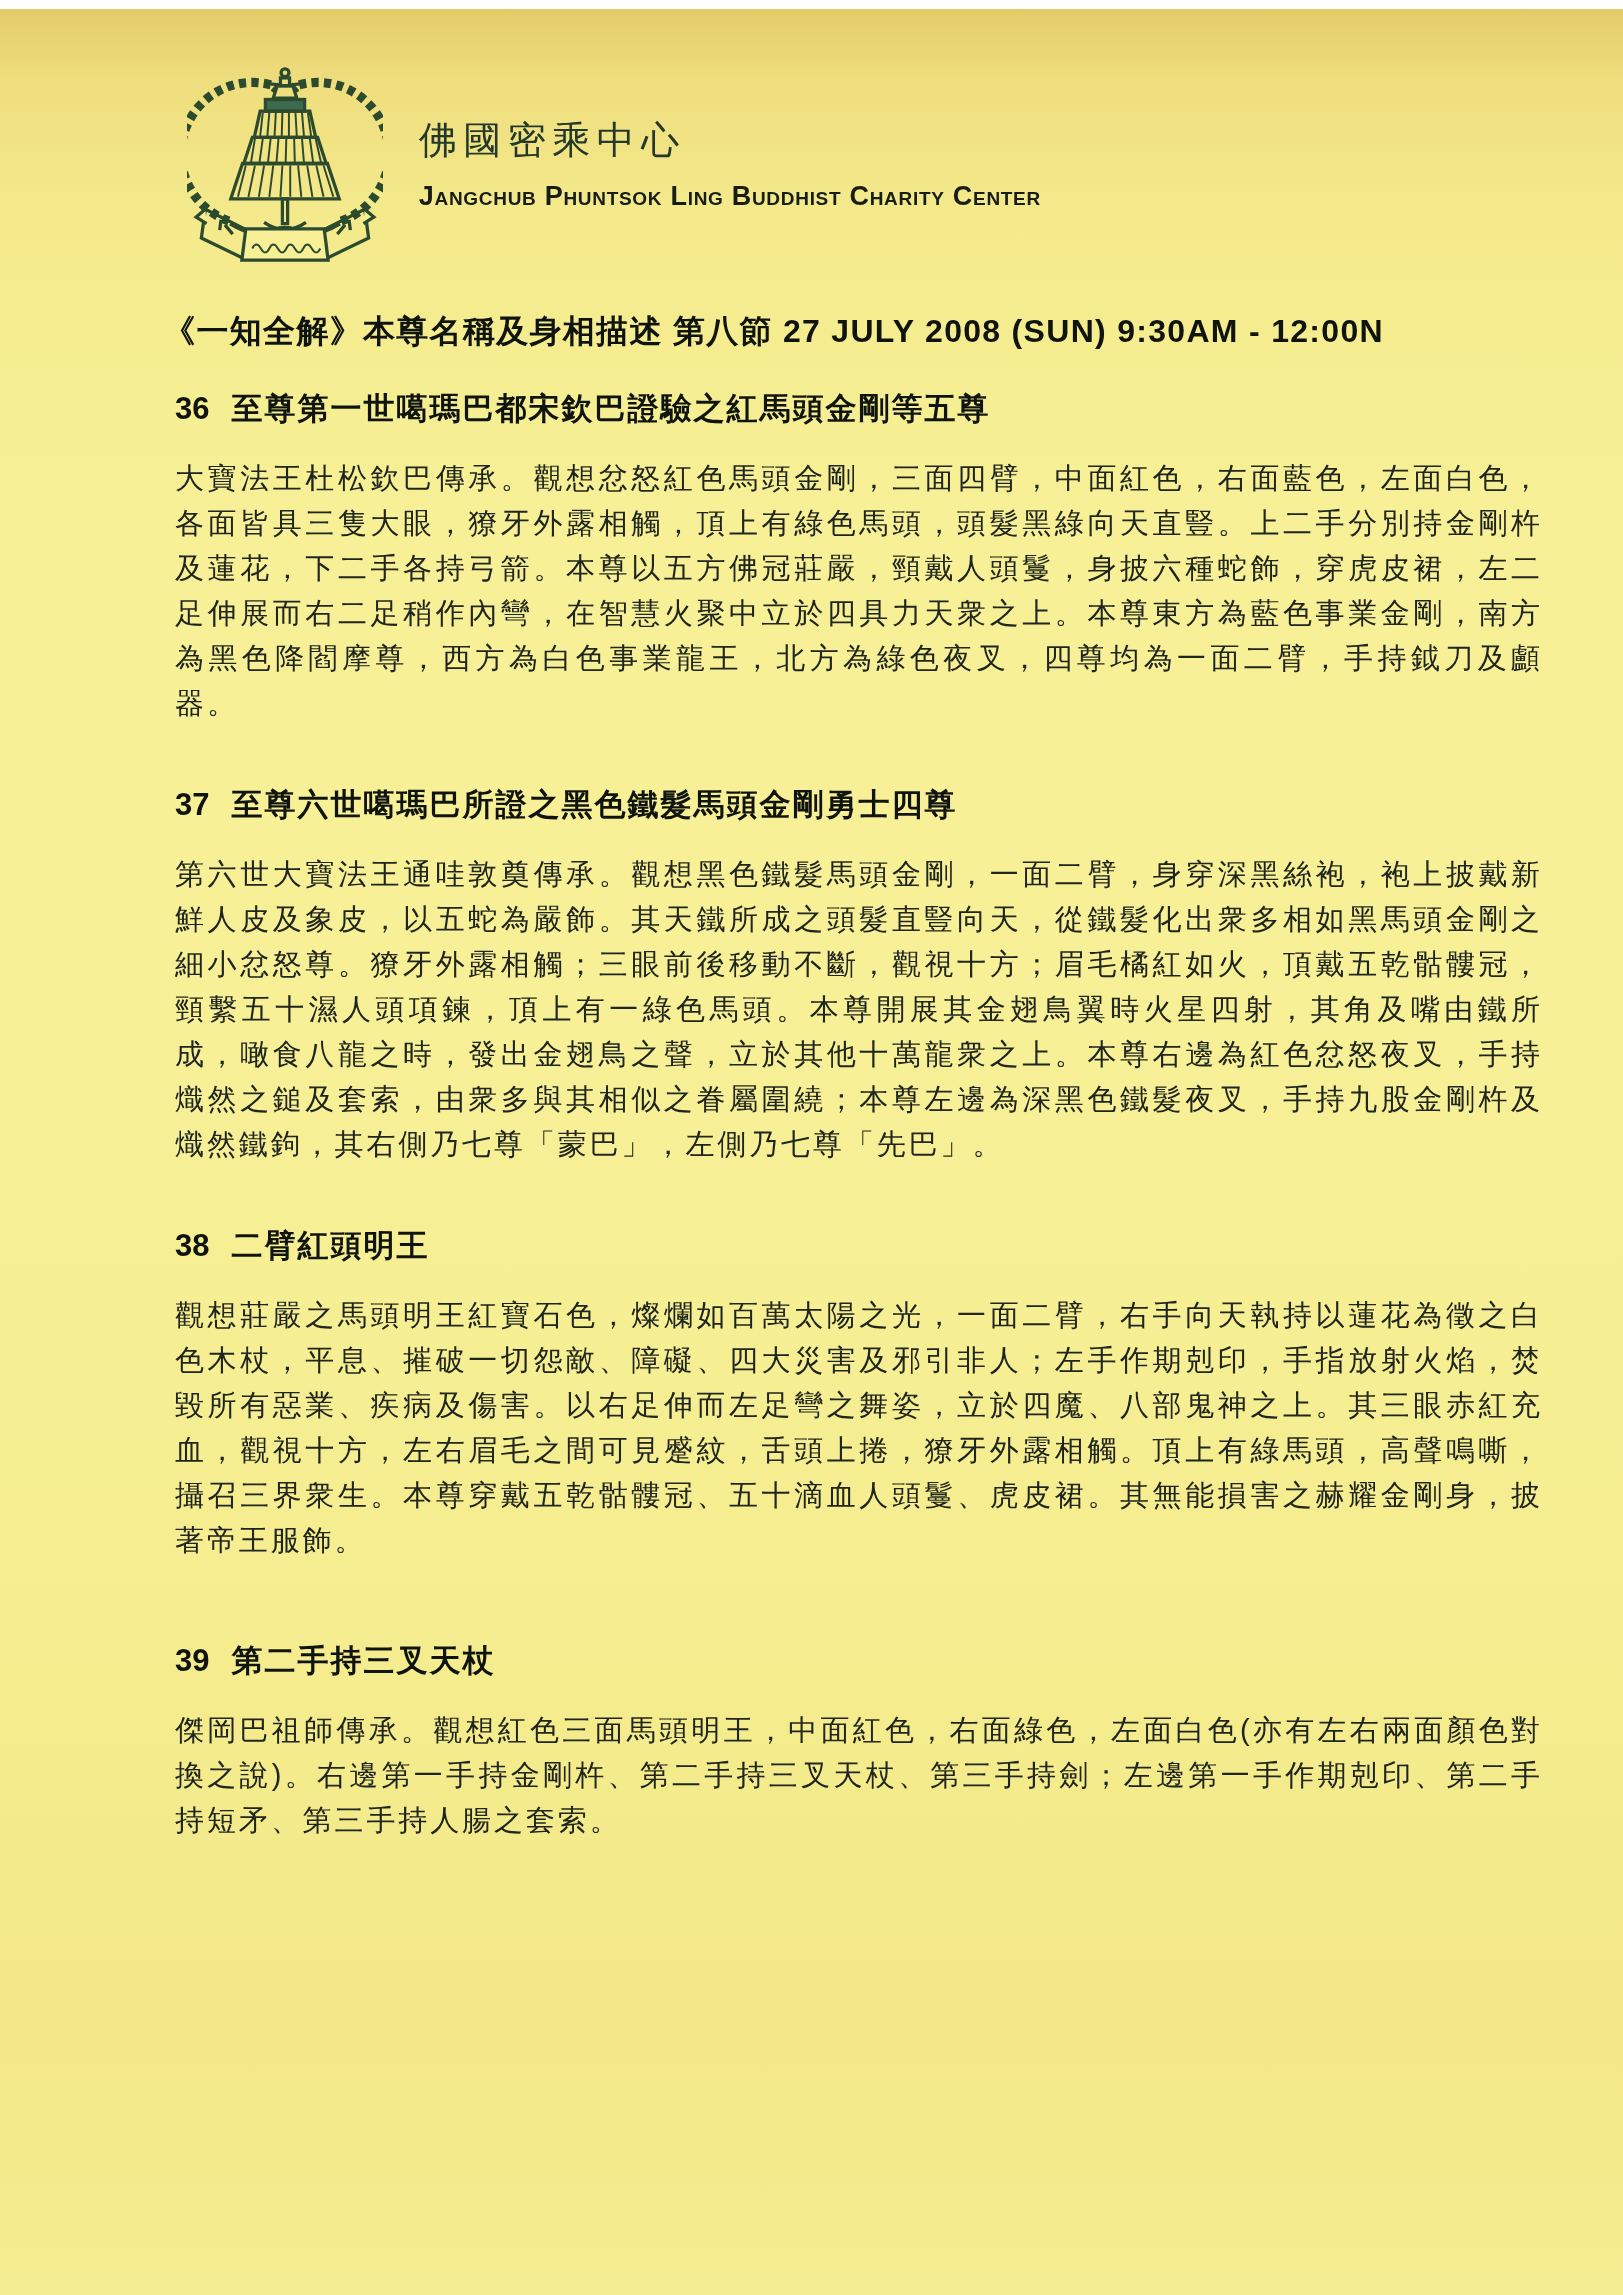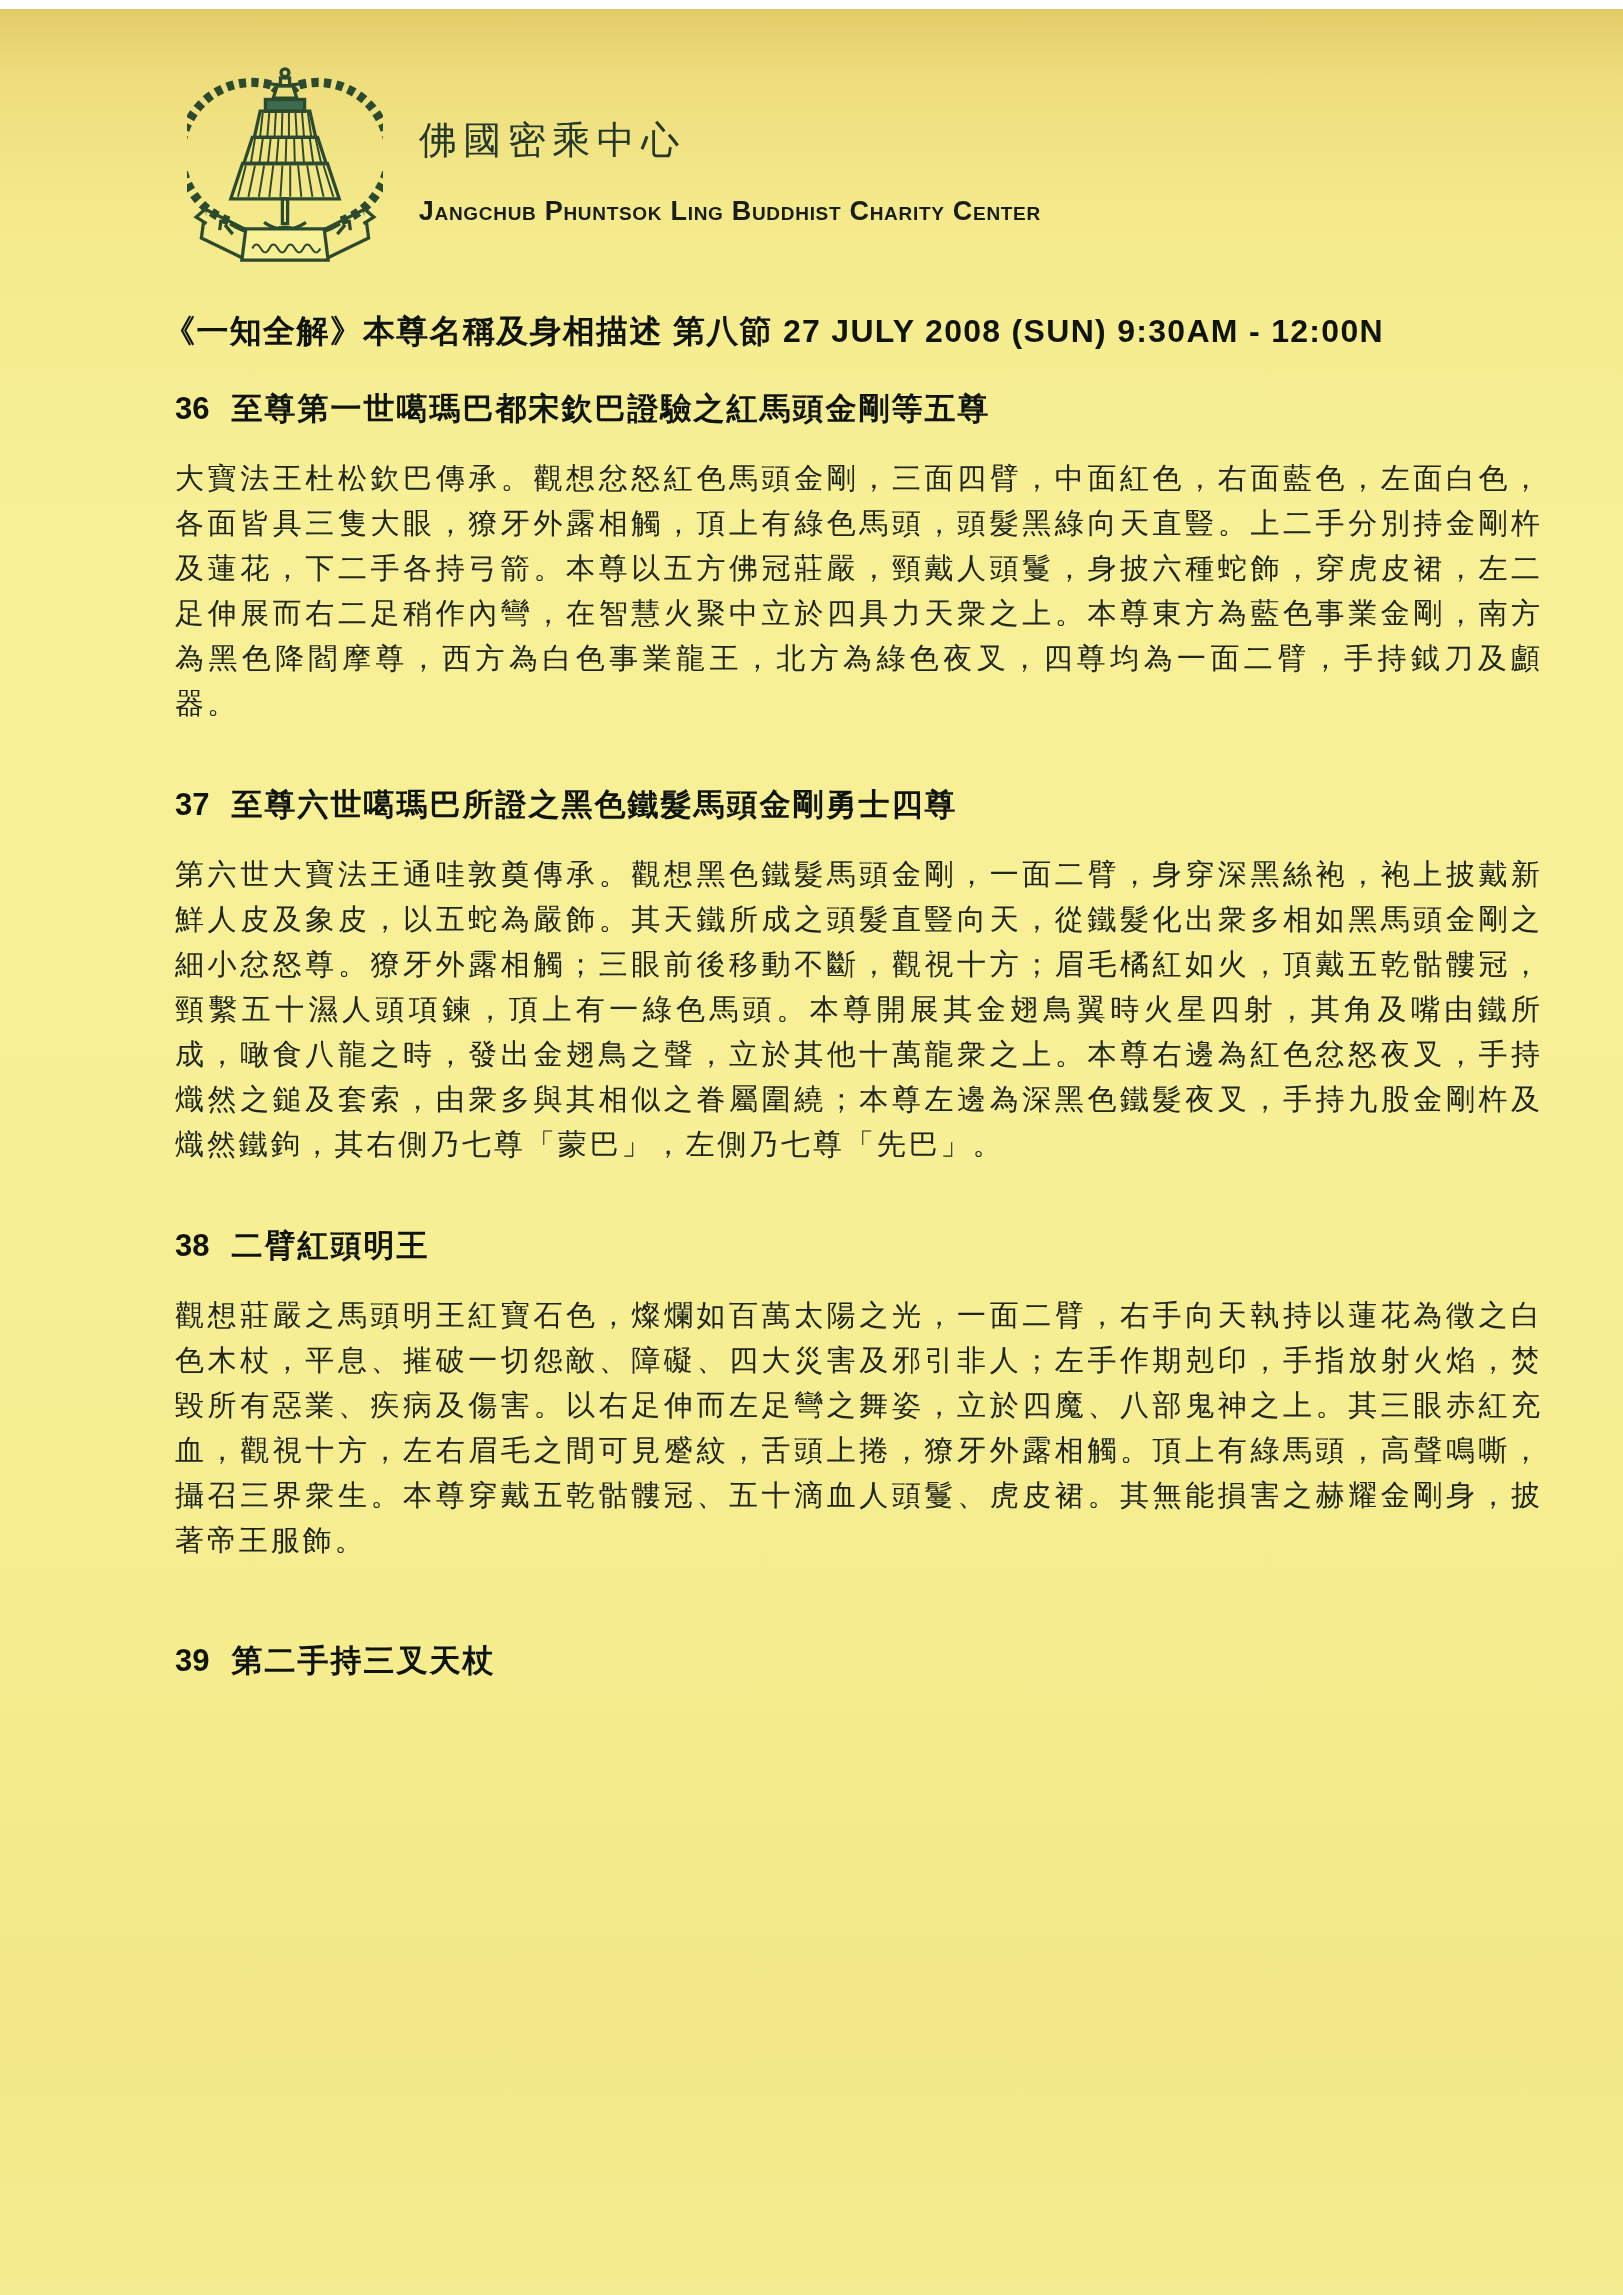--- a/index.html
+++ b/index.html
@@ -23,21 +23,21 @@
 
   
   .header { display:flex; align-items:flex-start; margin-left:11.8px; }
   .logo-wrap { width:196px; height:216px; flex:0 0 auto; }
   .org { margin-left:36px; padding-top:51px; }
   .org-cn {
     font-size:38px; letter-spacing:6.5px; color:#25392a;
     font-weight:500;
   }
   .org-en {
-    margin-top:30px; font-size:27px; font-weight:bold;
+    margin-top:15px; font-size:27px; font-weight:bold;
     font-variant:small-caps; letter-spacing:0.7px; color:#181d18;text-align:right;
   }
 
   
   .doc-title {
     margin-top:30px; margin-left:-11.8px;
     font-size:32px; font-weight:bold; letter-spacing:1.3px; color:#10140f;
   }
   .doc-subtitle {
     margin-top:60px; margin-left:-11.8px;
@@ -138,17 +138,18 @@
       <div class="sec-heading">
         <span class="sec-num">38</span><span>二臂紅頭明王</span>
       </div>
       <div class="sec-body">觀想莊嚴之馬頭明王紅寶石色，燦爛如百萬太陽之光，一面二臂，右手向天執持以蓮花為徵之白色木杖，平息、摧破一切怨敵、障礙、四大災害及邪引非人；左手作期剋印，手指放射火焰，焚毀所有惡業、疾病及傷害。以右足伸而左足彎之舞姿，立於四魔、八部鬼神之上。其三眼赤紅充血，觀視十方，左右眉毛之間可見蹙紋，舌頭上捲，獠牙外露相觸。頂上有綠馬頭，高聲鳴嘶，攝召三界衆生。本尊穿戴五乾骷髏冠、五十滴血人頭鬘、虎皮裙。其無能損害之赫耀金剛身，披著帝王服飾。</div>
     </div>
 
     <div class="section s39">
       <div class="sec-heading">
         <span class="sec-num">39</span><span>第二手持三叉天杖</span>
       </div>
+      <div class="sec-body">傑岡巴祖師傳承。觀想紅色三面馬頭明王，中面紅色，右面綠色，左面白色(亦有左右兩面顏色對換之說)。右邊第一手持金剛杵、第二手持三叉天杖、第三手持劍；左邊第一手作期剋印、第二手持短矛、第三手持人腸之套索。</div>
     </div>
 
   </div>
 </div>
 
 
 </body></html>

